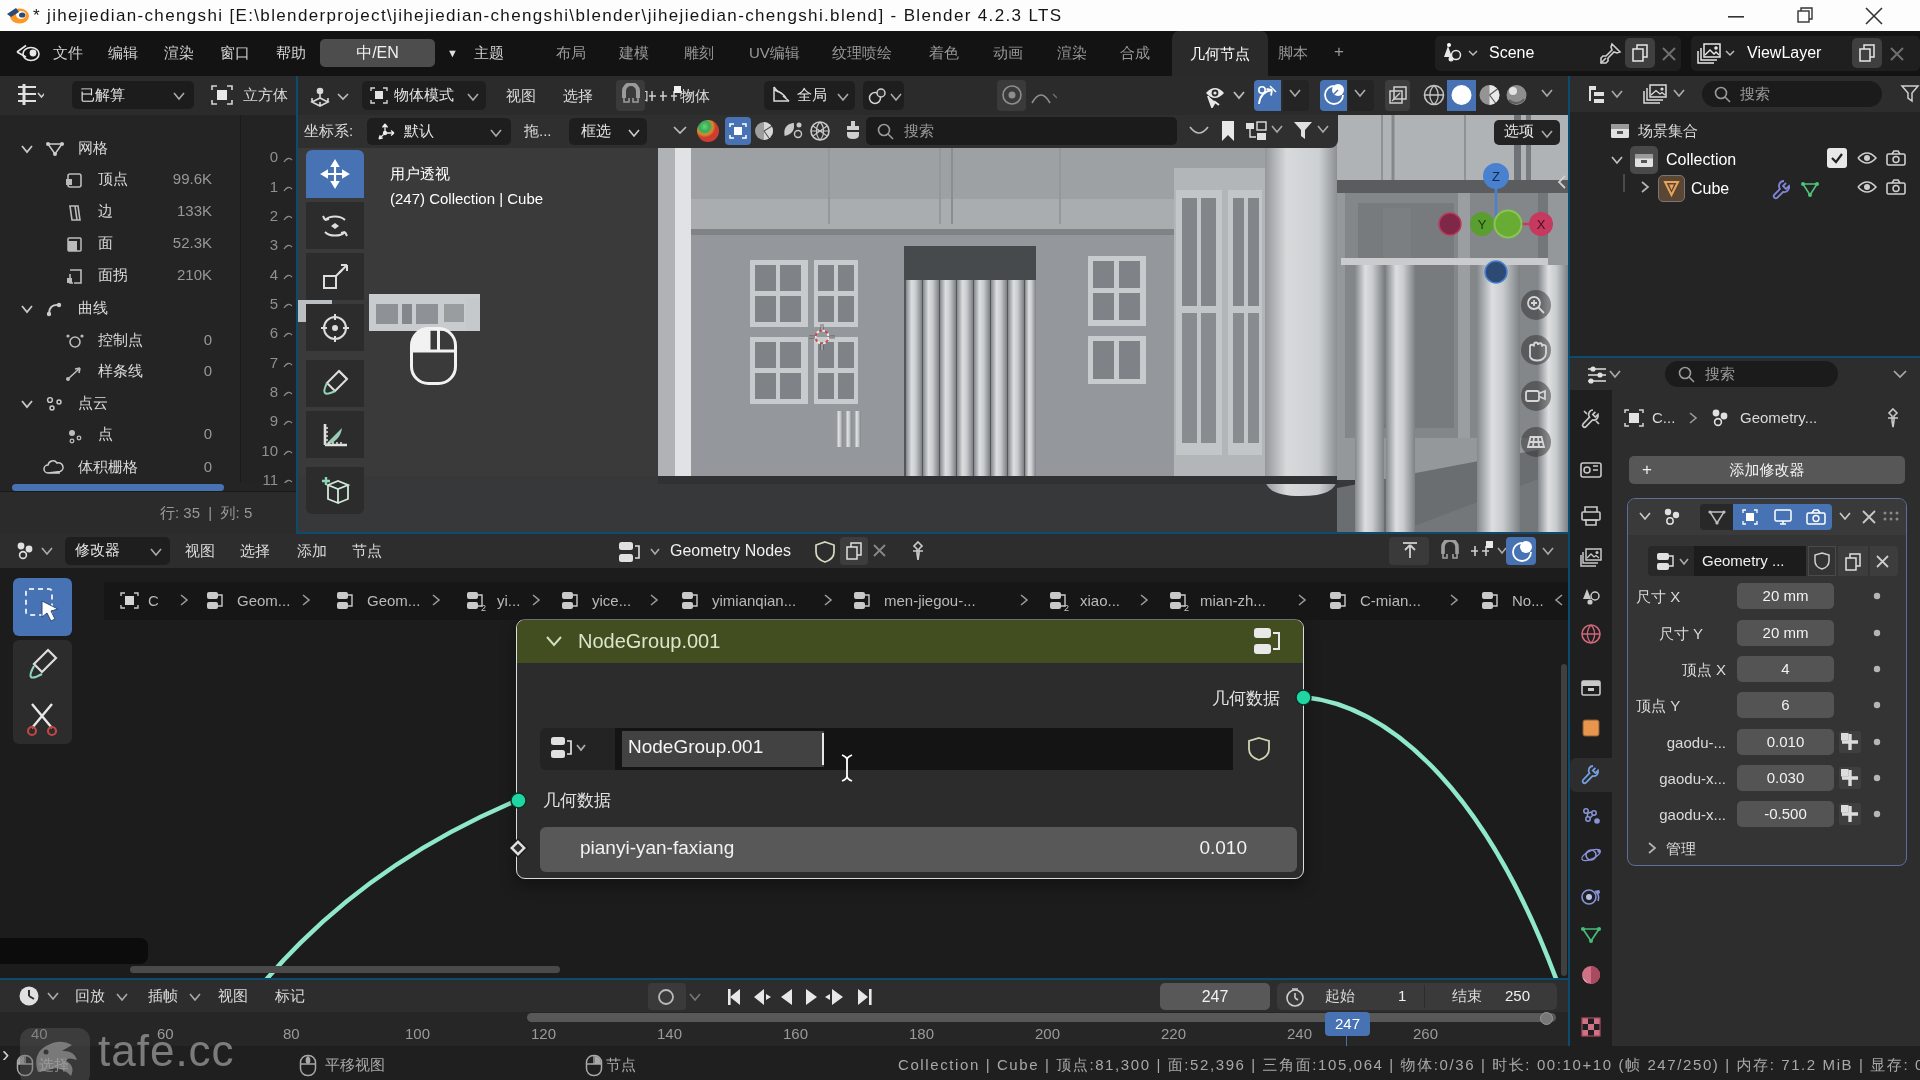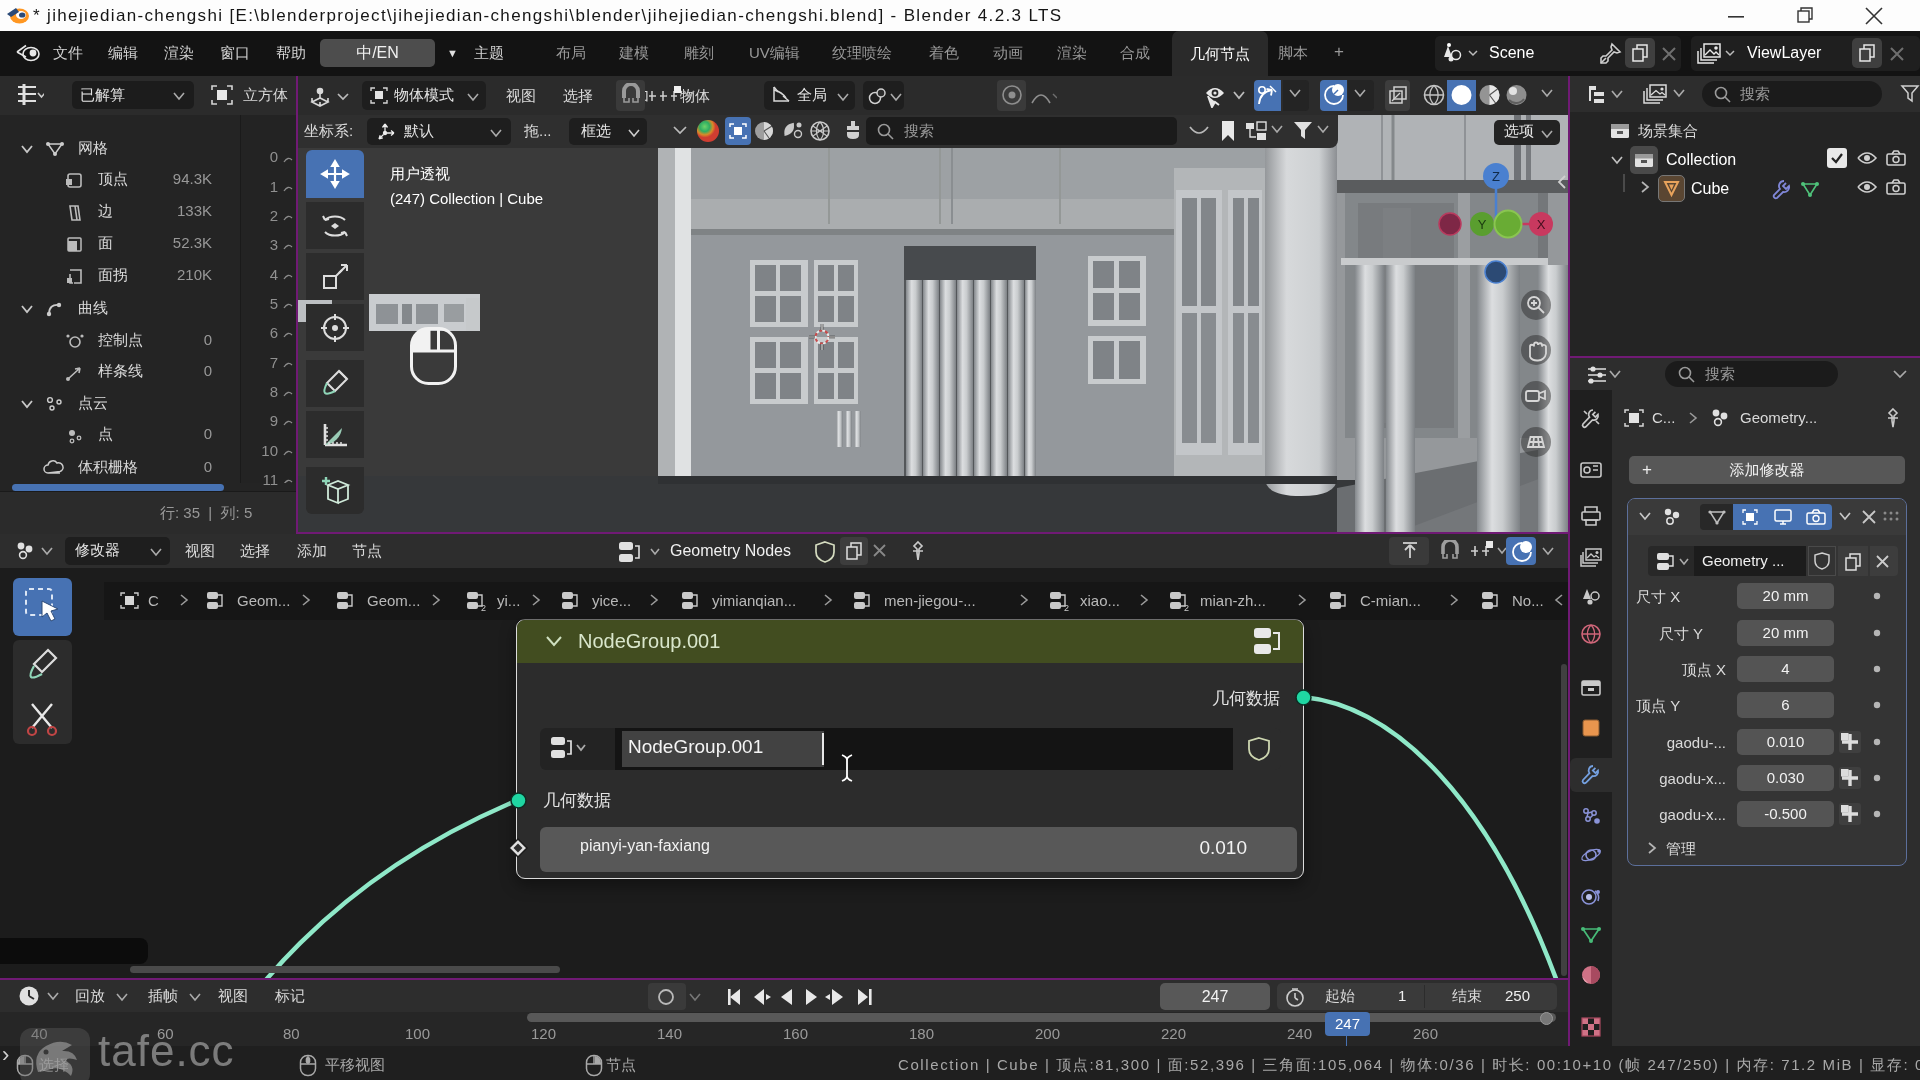--- a/index.html
+++ b/index.html
@@ -1,18 +1,18 @@
 <!DOCTYPE html>
 <html><head>
 <meta charset="utf-8">
 <style>
 *{margin:0;padding:0;box-sizing:border-box}
 html,body{width:1920px;height:1080px;overflow:hidden;background:#101010;font-family:"Liberation Sans",sans-serif;}
 .abs{position:absolute}
-#stage{position:relative;width:1920px;height:1080px;background:#701a75}
+#stage{position:relative;width:1920px;height:1080px;background:#0c4a6e}
 
 #title{left:0;top:0;width:1920px;height:31px;background:#fdfdfd;color:#151515;font-size:17px;line-height:31px}
 #title .t{position:absolute;left:33px;top:0;letter-spacing:1.35px}
 .winbtn{position:absolute;top:0;height:31px;width:46px}
 
 #topbar{left:0;top:31px;width:1920px;height:45px;background:#131313;color:#c9c9c9;font-size:15px}
 .menu{position:absolute;top:13px;color:#d2d2d2}
 .tab{position:absolute;top:13px;color:#999}
 #tabactive{position:absolute;left:1172px;top:0;height:45px;width:96px;background:#2a2a2a;border-radius:7px 7px 0 0;color:#fff;font-size:15px;text-align:center;line-height:45px}
 .pill{position:absolute;border-radius:5px;background:#1e1e1e}
@@ -161,21 +161,21 @@
           <circle cx="4" cy="5" r="2" fill="#ccc"></circle>
           <circle cx="18" cy="5" r="2" fill="#ccc"></circle>
           <circle cx="11" cy="15" r="2" fill="#ccc"></circle>
         </svg>
       <span class="lbl" style="left:78px;top:24px">网格</span>
       <svg class="ico" style="left:64px;top:56px" width="22" height="20" viewBox="0 0 22 20">
           <rect x="4" y="3" width="13" height="13" rx="2" fill="none" stroke="#bbb" stroke-width="1.6"></rect>
           <rect x="2" y="8" width="6" height="6" fill="#bbb"></rect>
         </svg>
       <span class="lbl" style="left:98px;top:55px">顶点</span>
-        <span class="lbl dim" style="left:150px;top:55px;width:62px;text-align:right">94.3K</span>
+        <span class="lbl dim" style="left:150px;top:55px;width:62px;text-align:right">99.6K</span>
       <svg class="ico" style="left:64px;top:88px" width="22" height="20" viewBox="0 0 22 20">
           <path d="M6 3 H14 L16 17 H8 Z" fill="none" stroke="#bbb" stroke-width="1.6"></path>
           <path d="M11 3 L13 17" stroke="#bbb" stroke-width="1.6"></path>
         </svg>
       <span class="lbl" style="left:98px;top:87px">边</span>
         <span class="lbl dim" style="left:150px;top:87px;width:62px;text-align:right">133K</span>
       <svg class="ico" style="left:64px;top:120px" width="22" height="20" viewBox="0 0 22 20">
           <rect x="4" y="3" width="13" height="13" rx="1" fill="none" stroke="#bbb" stroke-width="1.5"></rect>
           <rect x="4" y="6" width="9" height="10" fill="#bbb"></rect>
         </svg>
@@ -1118,21 +1118,21 @@
     <svg class="ico" style="left:1246px;top:201px" width="26" height="28" viewBox="0 0 26 28">
         <path d="M13 3 L23 6 V14 Q23 22 13 25 Q3 22 3 14 V6 Z" fill="none" stroke="#cdd6b0" stroke-width="1.8"></path>
       </svg>
 
     <svg class="ico" style="left:509px;top:257px" width="19" height="19">
         <circle cx="9.5" cy="9.5" r="7.5" fill="#1fd6a2" stroke="#0d2e24" stroke-width="1.5"></circle>
       </svg>
     <span class="lbl" style="left:543px;top:255px;font-size:17px;color:#e2e2e2">几何数据</span>
 
     <div class="abs" style="left:540px;top:293px;width:757px;height:45px;background:#585858;border-radius:6px"></div>
-    <span class="lbl" style="left:580px;top:303px;color:#f2f2f2;font-size:16px">pianyi-yan-faxiang</span>
+    <span class="lbl" style="left:580px;top:303px;color:#f2f2f2;font-size:19px">pianyi-yan-faxiang</span>
     <span class="lbl" style="left:1130px;top:303px;width:117px;text-align:right;color:#f2f2f2;font-size:19px">0.010</span>
     <svg class="ico" style="left:507px;top:303px" width="22" height="22">
         <path d="M11 2 L20 11 L11 20 L2 11 Z" fill="#e0e0e0" stroke="#1c1c1c" stroke-width="1.5"></path>
         <path d="M11 6.5 L15.5 11 L11 15.5 L6.5 11 Z" fill="#2e2e2e"></path>
       </svg>
 
     <svg class="ico" style="left:838px;top:218px" width="18" height="32">
         <path d="M4 3 Q9 5 9 8 V24 Q9 27 4 29 M14 3 Q9 5 9 8 M14 29 Q9 27 9 24" stroke="#fff" stroke-width="1.8" fill="none"></path>
       </svg>
 

